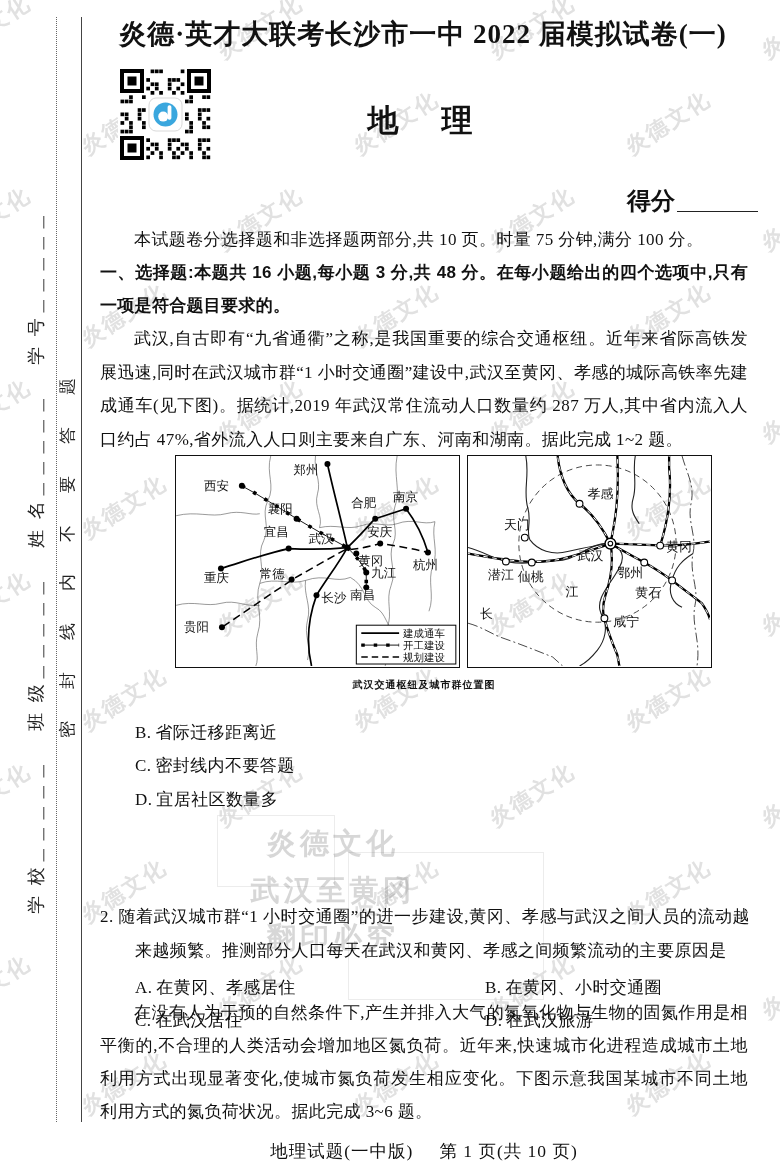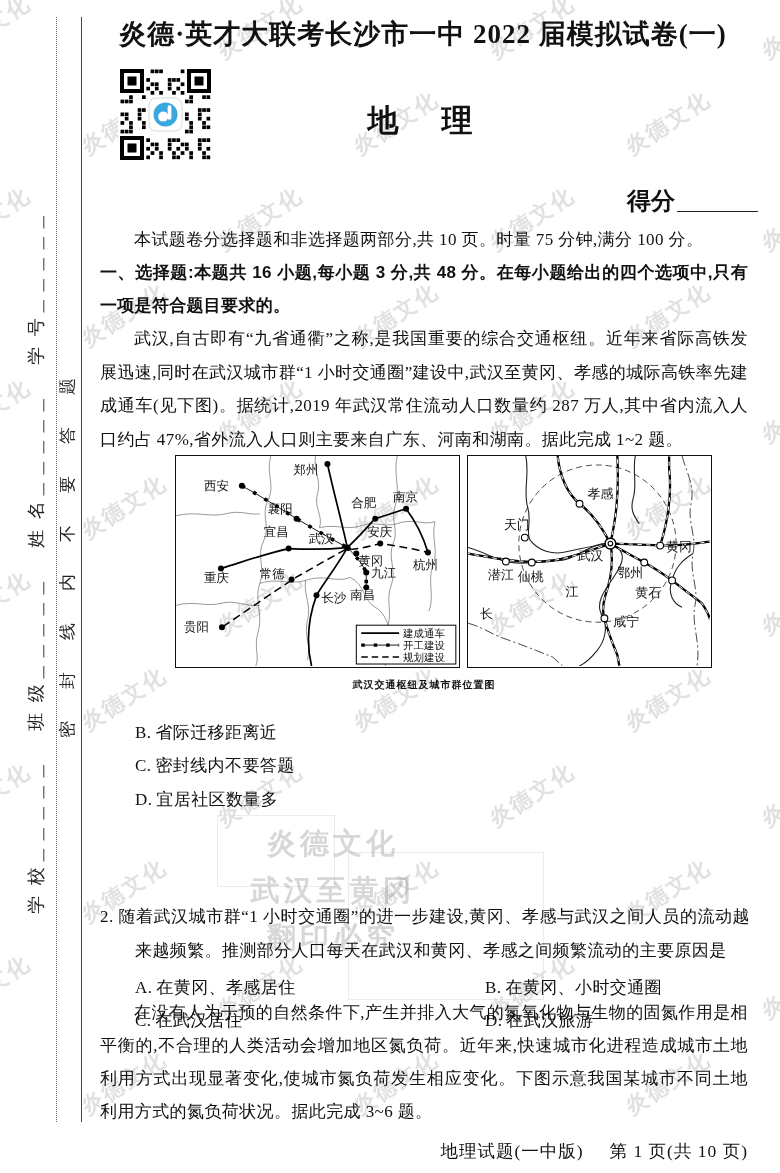--- a/index.html
+++ b/index.html
@@ -84,21 +84,21 @@
   .q1 .stem { line-height:26px; }
   .q1 .opt { margin-left:35px; line-height:33.4px; }
   .q1 .opts { margin-top:8px; }
   .q2 { position:absolute; left:100px; top:900px; width:650px; font-size:17px; letter-spacing:.4px; }
   .q2 .stem { padding-left:35px; text-indent:-35px; line-height:34px; text-align:justify; }
   .q2 .optgrid { margin-top:3px; margin-left:35px; display:grid;
     grid-template-columns:350px auto; row-gap:0; }
   .q2 .optgrid .opt { line-height:33.4px; }
   .opt-label { margin-right:4px; }
   .footer {
-    position:absolute; left:100px; top:1139px; width:648px; text-align:right;
+    position:absolute; left:100px; top:1139px; width:648px; text-align:center;
     font-size:17.5px; letter-spacing:1px;
   }
   .footer .gap { display:inline-block; width:26px; }
   svg text { font-family:"Liberation Serif", serif; fill:#111; }
 </style>
 </head>
 <body>
 
 <div class="page">
 

